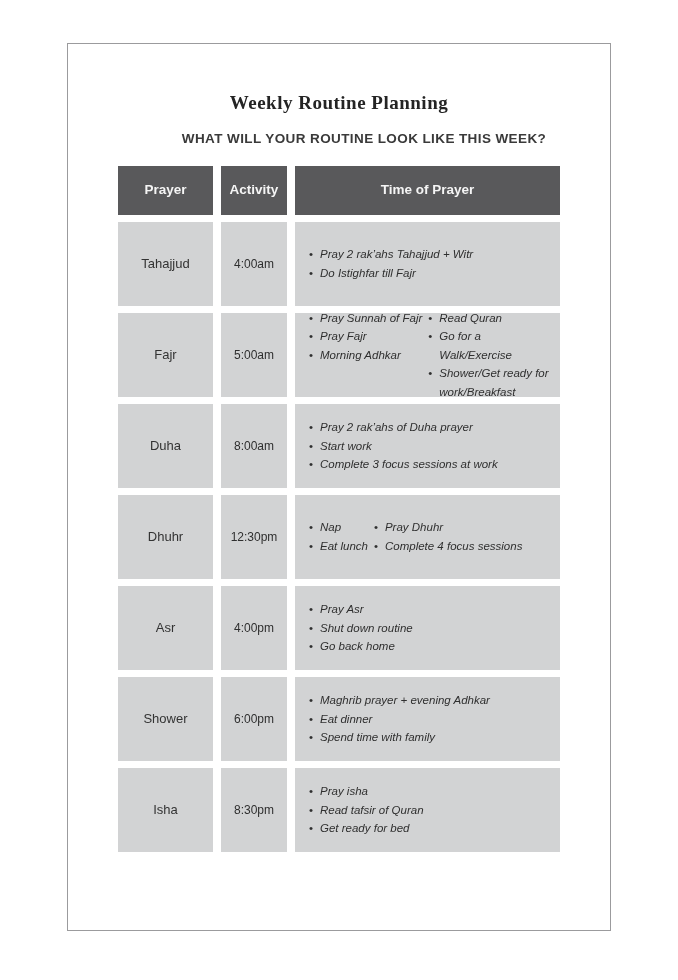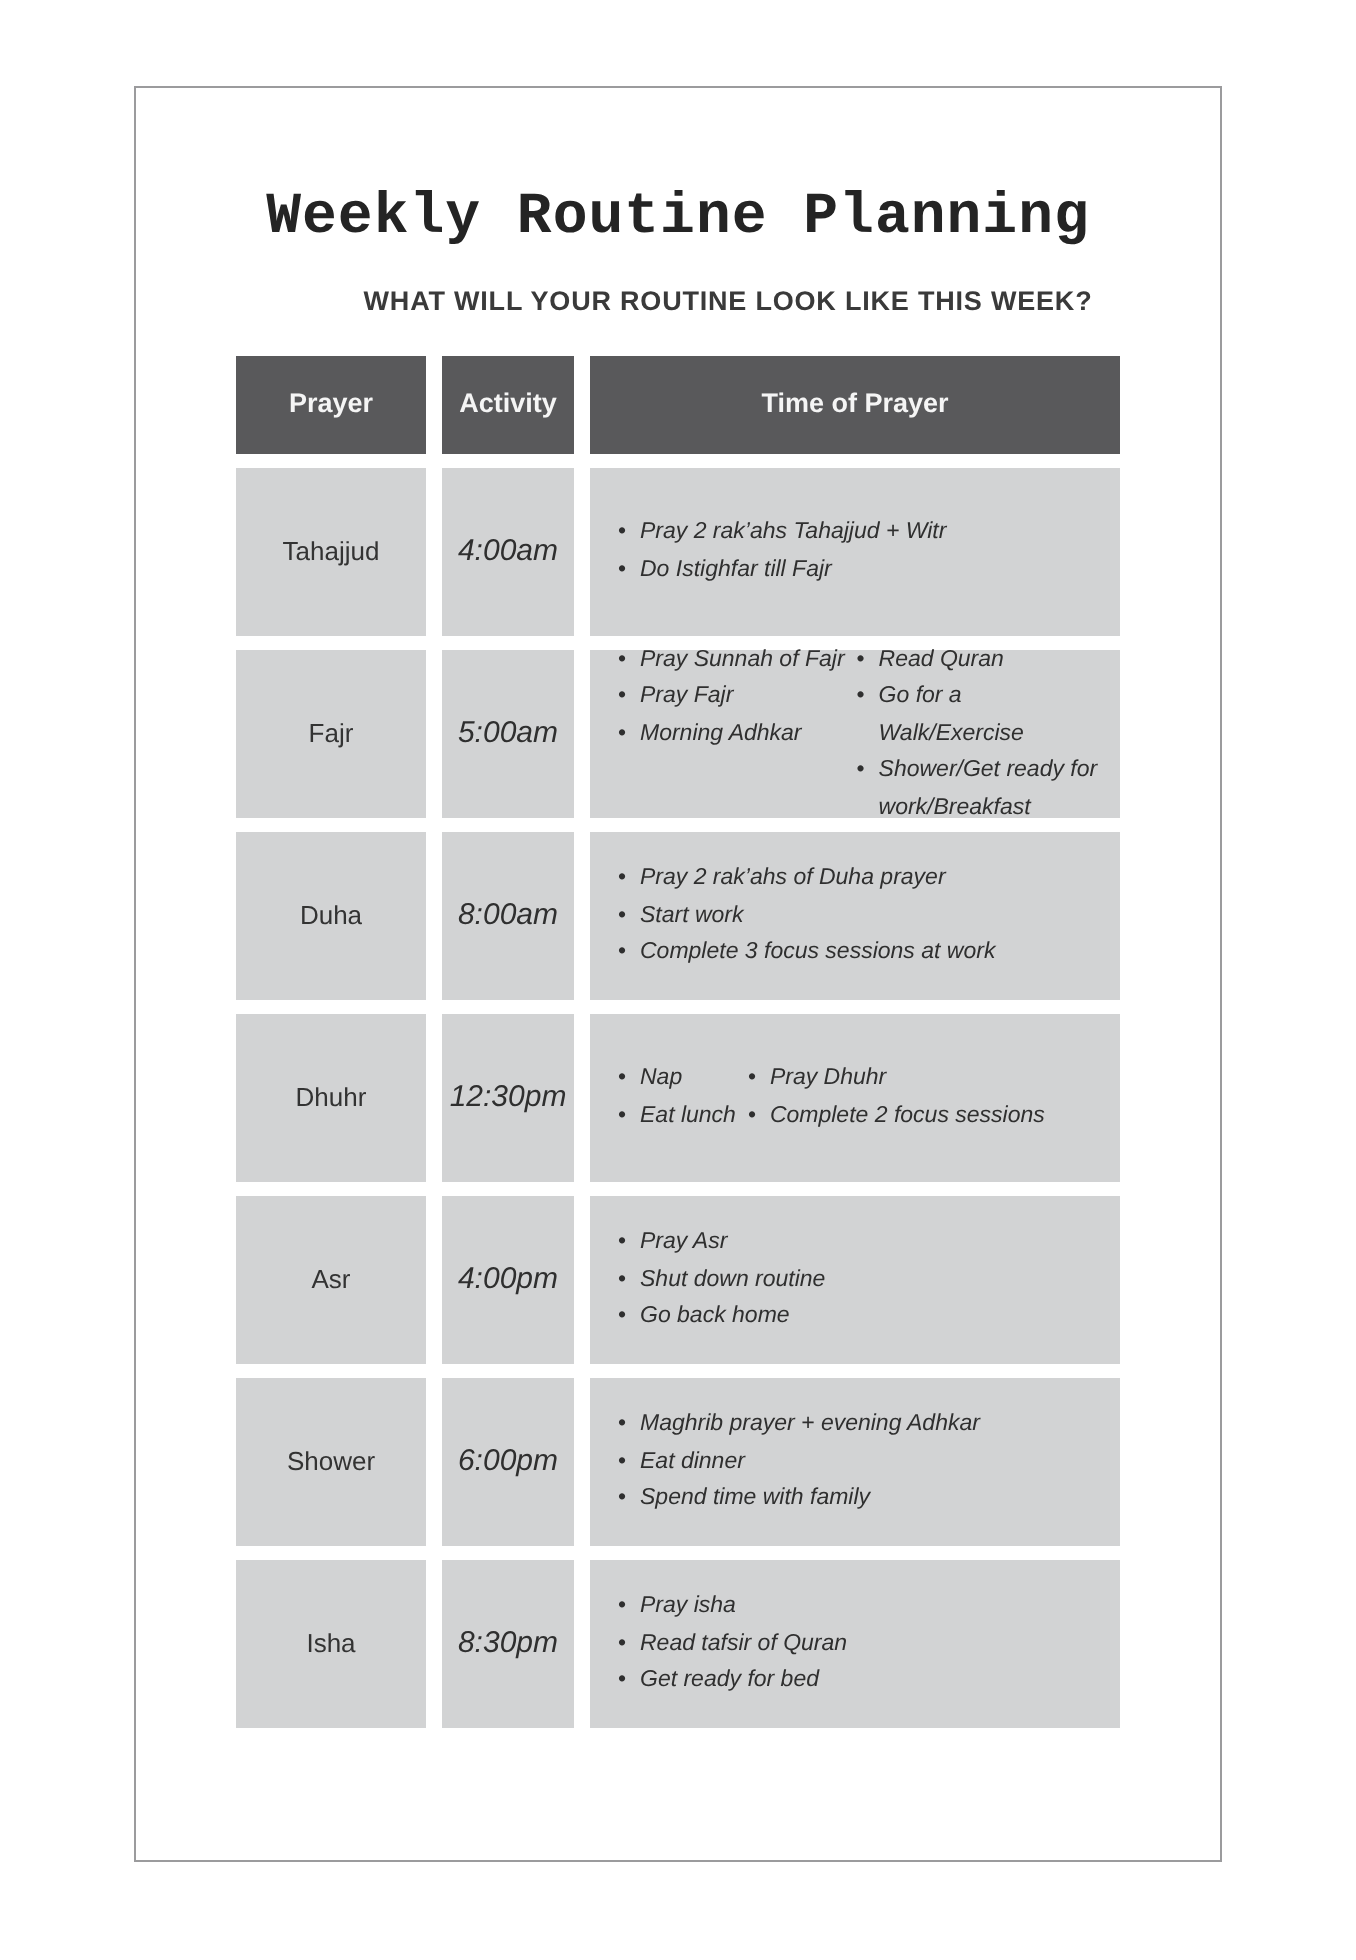--- a/index.html
+++ b/index.html
@@ -14,23 +14,23 @@
     position: absolute;
     left: 67px; top: 43px;
     width: 544px; height: 888px;
     box-sizing: border-box;
     background: #ffffff;
     border: 1px solid var(--page-border, #9b9b9d);
   }
   .title {
     margin: 48px 0 0 0;
     text-align: center;
-    font-family: Liberation Mono, monospace;
+    font-family: Liberation Serif, serif;
     font-weight: 700;
-    font-size: 29px;
+    font-size: 19px;
     line-height: 1.2;
     letter-spacing: 0.5px;
     color: var(--title-text, #242424);
   }
   .subtitle {
     margin: 16px 0 0 50px;
     font-size: 13.5px;
     font-weight: 700;
     letter-spacing: 0.4px;
     color: var(--body-text, #3a3a3a);
@@ -56,22 +56,21 @@
     justify-content: center;
     text-align: center;
   }
   .cell { background: var(--cell-bg, #d2d3d4); box-sizing: border-box; }
   .prayer-cell {
     display: flex; align-items: center; justify-content: center;
     font-size: 13px; color: #333333;
   }
   .time-cell {
     display: flex; align-items: center; justify-content: center;
-    font-style: italic;
-    font-size: 15px;
+    font-size: 12px;
     color: var(--handwriting-text, #2f2f2f);
   }
   .activity-cell {
     display: flex; align-items: center;
     padding: 0 4px 0 14px;
   }
   .activity-cols { display: flex; gap: 6px; width: 100%; }
   ul.activity-col {
     list-style: none; margin: 0; padding: 0;
     font-style: italic;
@@ -136,21 +135,21 @@
       <div class="cell prayer-cell">Dhuhr</div>
       <div class="cell time-cell">12:30pm</div>
       <div class="cell activity-cell">
         <div class="activity-cols">
           <ul class="activity-col">
             <li class="activity-item"><span class="bullet-icon">•</span><span class="activity-text">Nap</span></li>
             <li class="activity-item"><span class="bullet-icon">•</span><span class="activity-text">Eat lunch</span></li>
           </ul>
           <ul class="activity-col">
             <li class="activity-item"><span class="bullet-icon">•</span><span class="activity-text">Pray Dhuhr</span></li>
-            <li class="activity-item"><span class="bullet-icon">•</span><span class="activity-text">Complete 2 focus sessions</span></li>
+            <li class="activity-item"><span class="bullet-icon">•</span><span class="activity-text">Complete 4 focus sessions</span></li>
           </ul>
         </div>
       </div>
       <div class="cell prayer-cell">Asr</div>
       <div class="cell time-cell">4:00pm</div>
       <div class="cell activity-cell">
         <div class="activity-cols">
           <ul class="activity-col">
             <li class="activity-item"><span class="bullet-icon">•</span><span class="activity-text">Pray Asr</span></li>
             <li class="activity-item"><span class="bullet-icon">•</span><span class="activity-text">Shut down routine</span></li>

